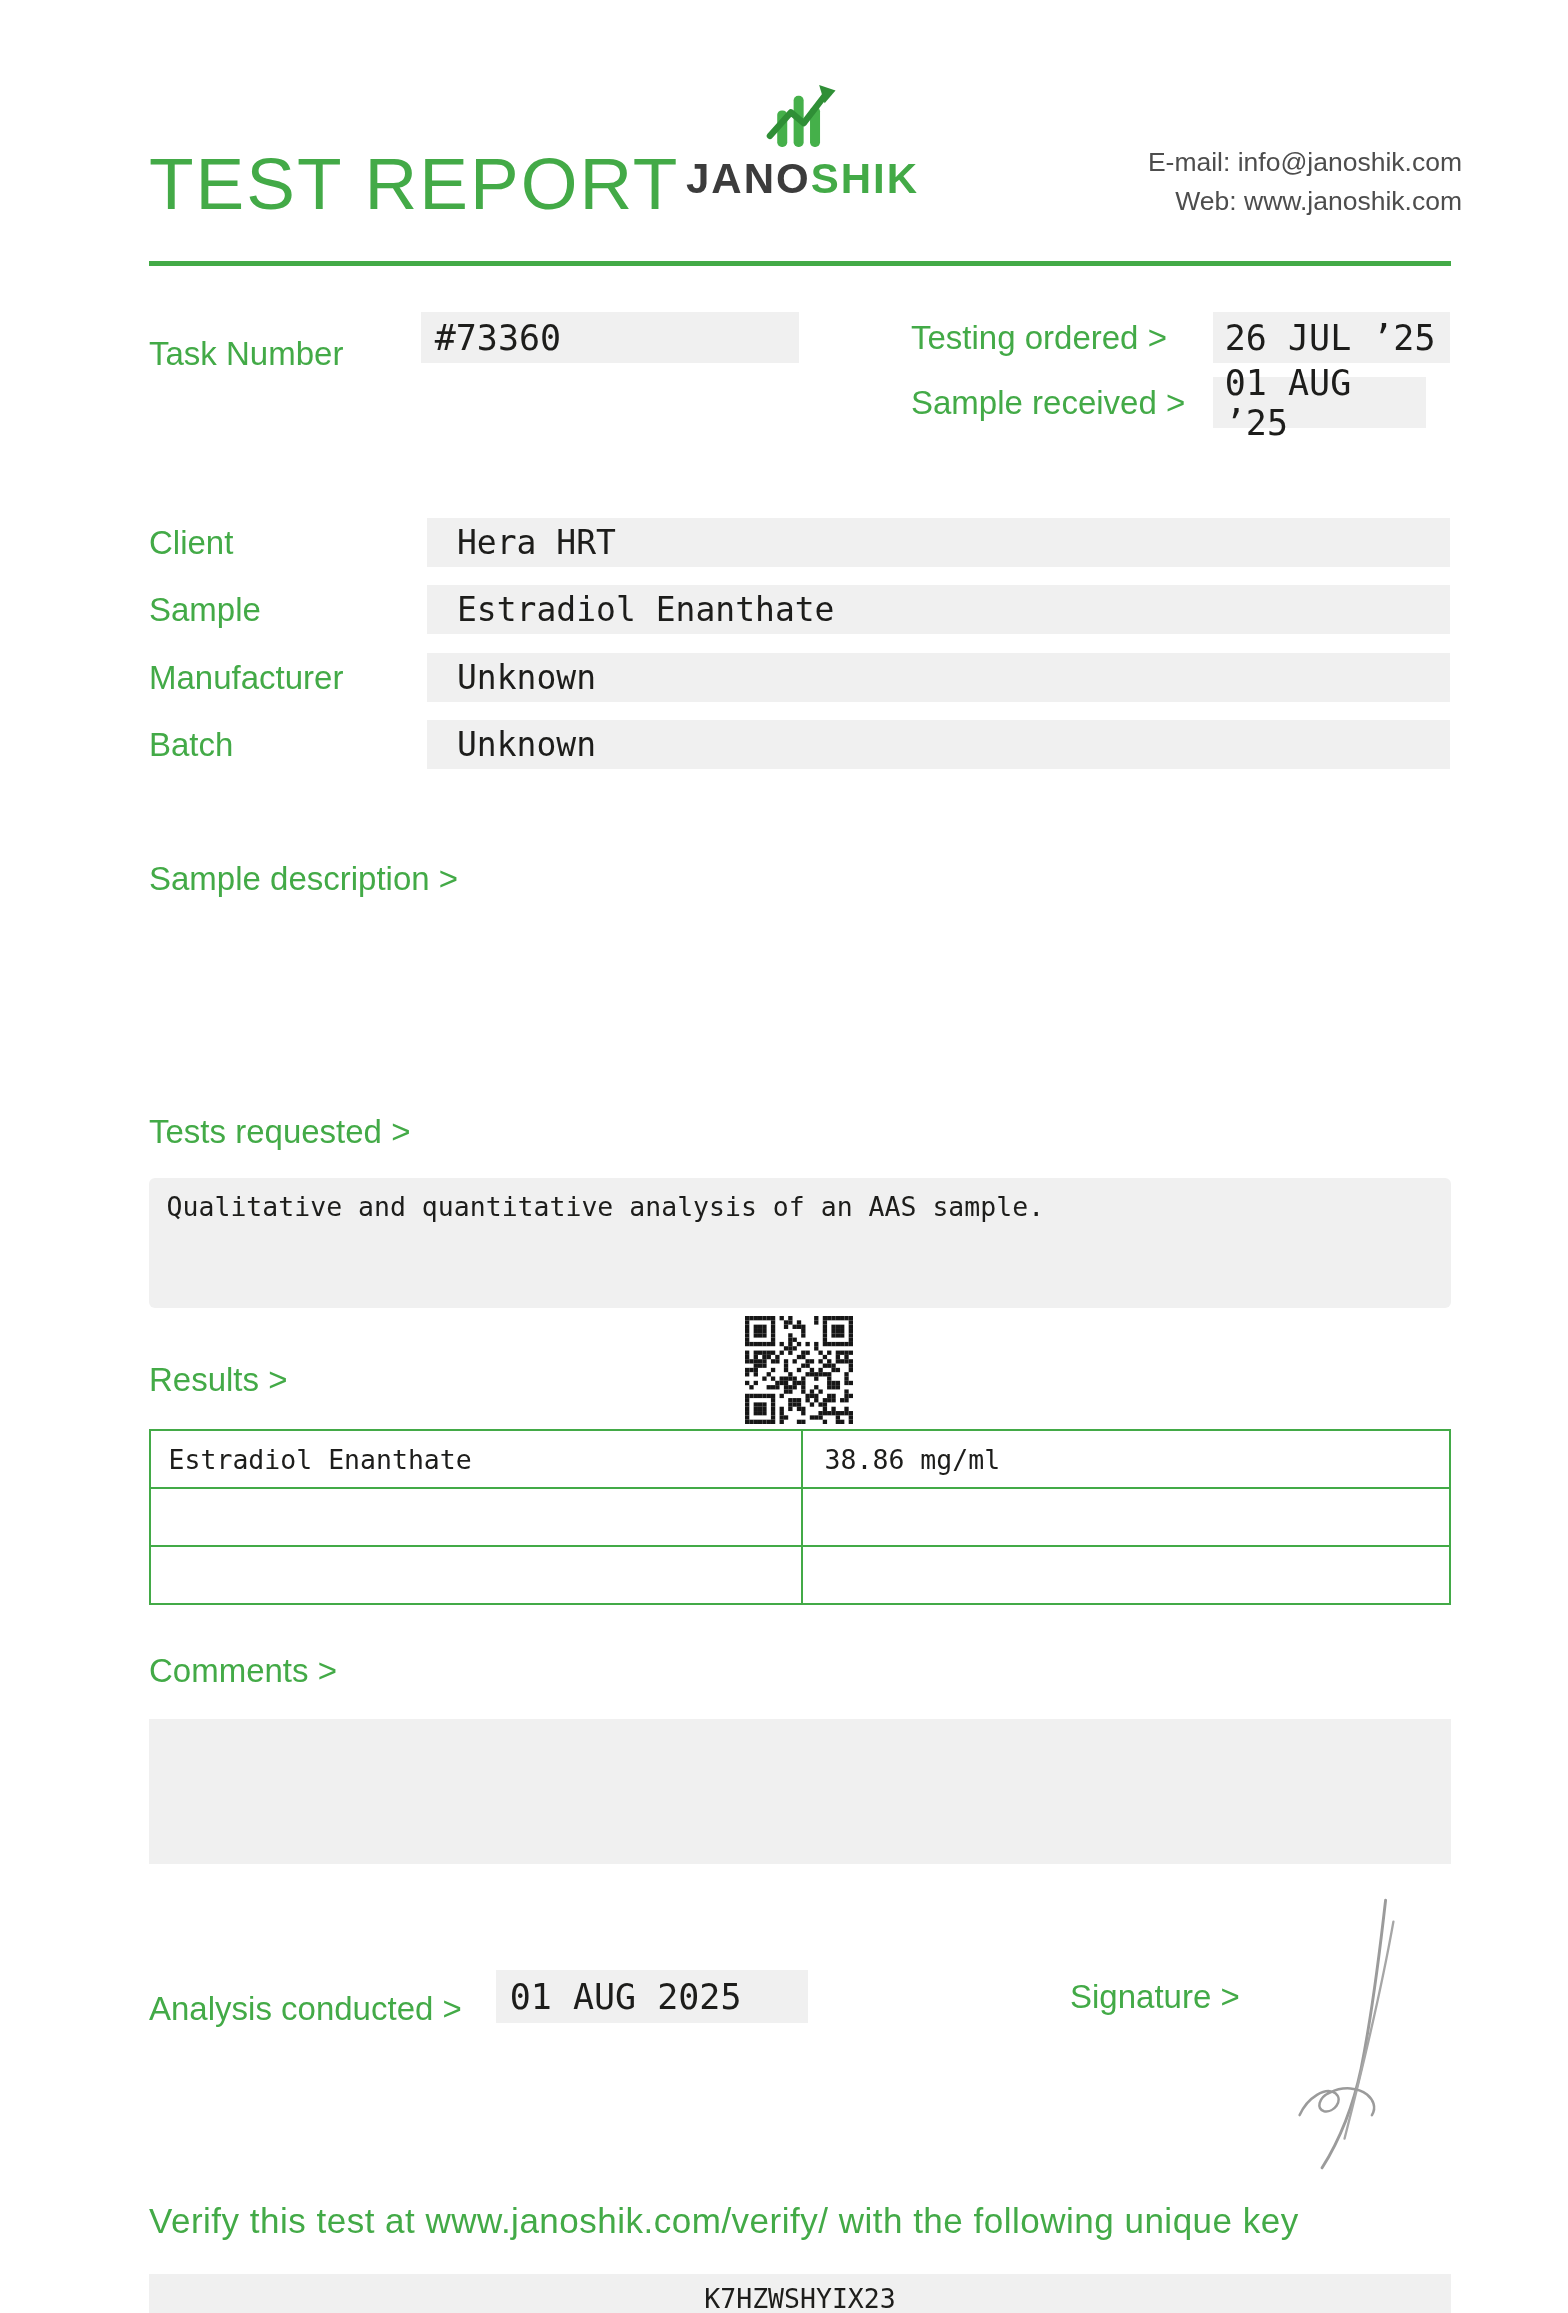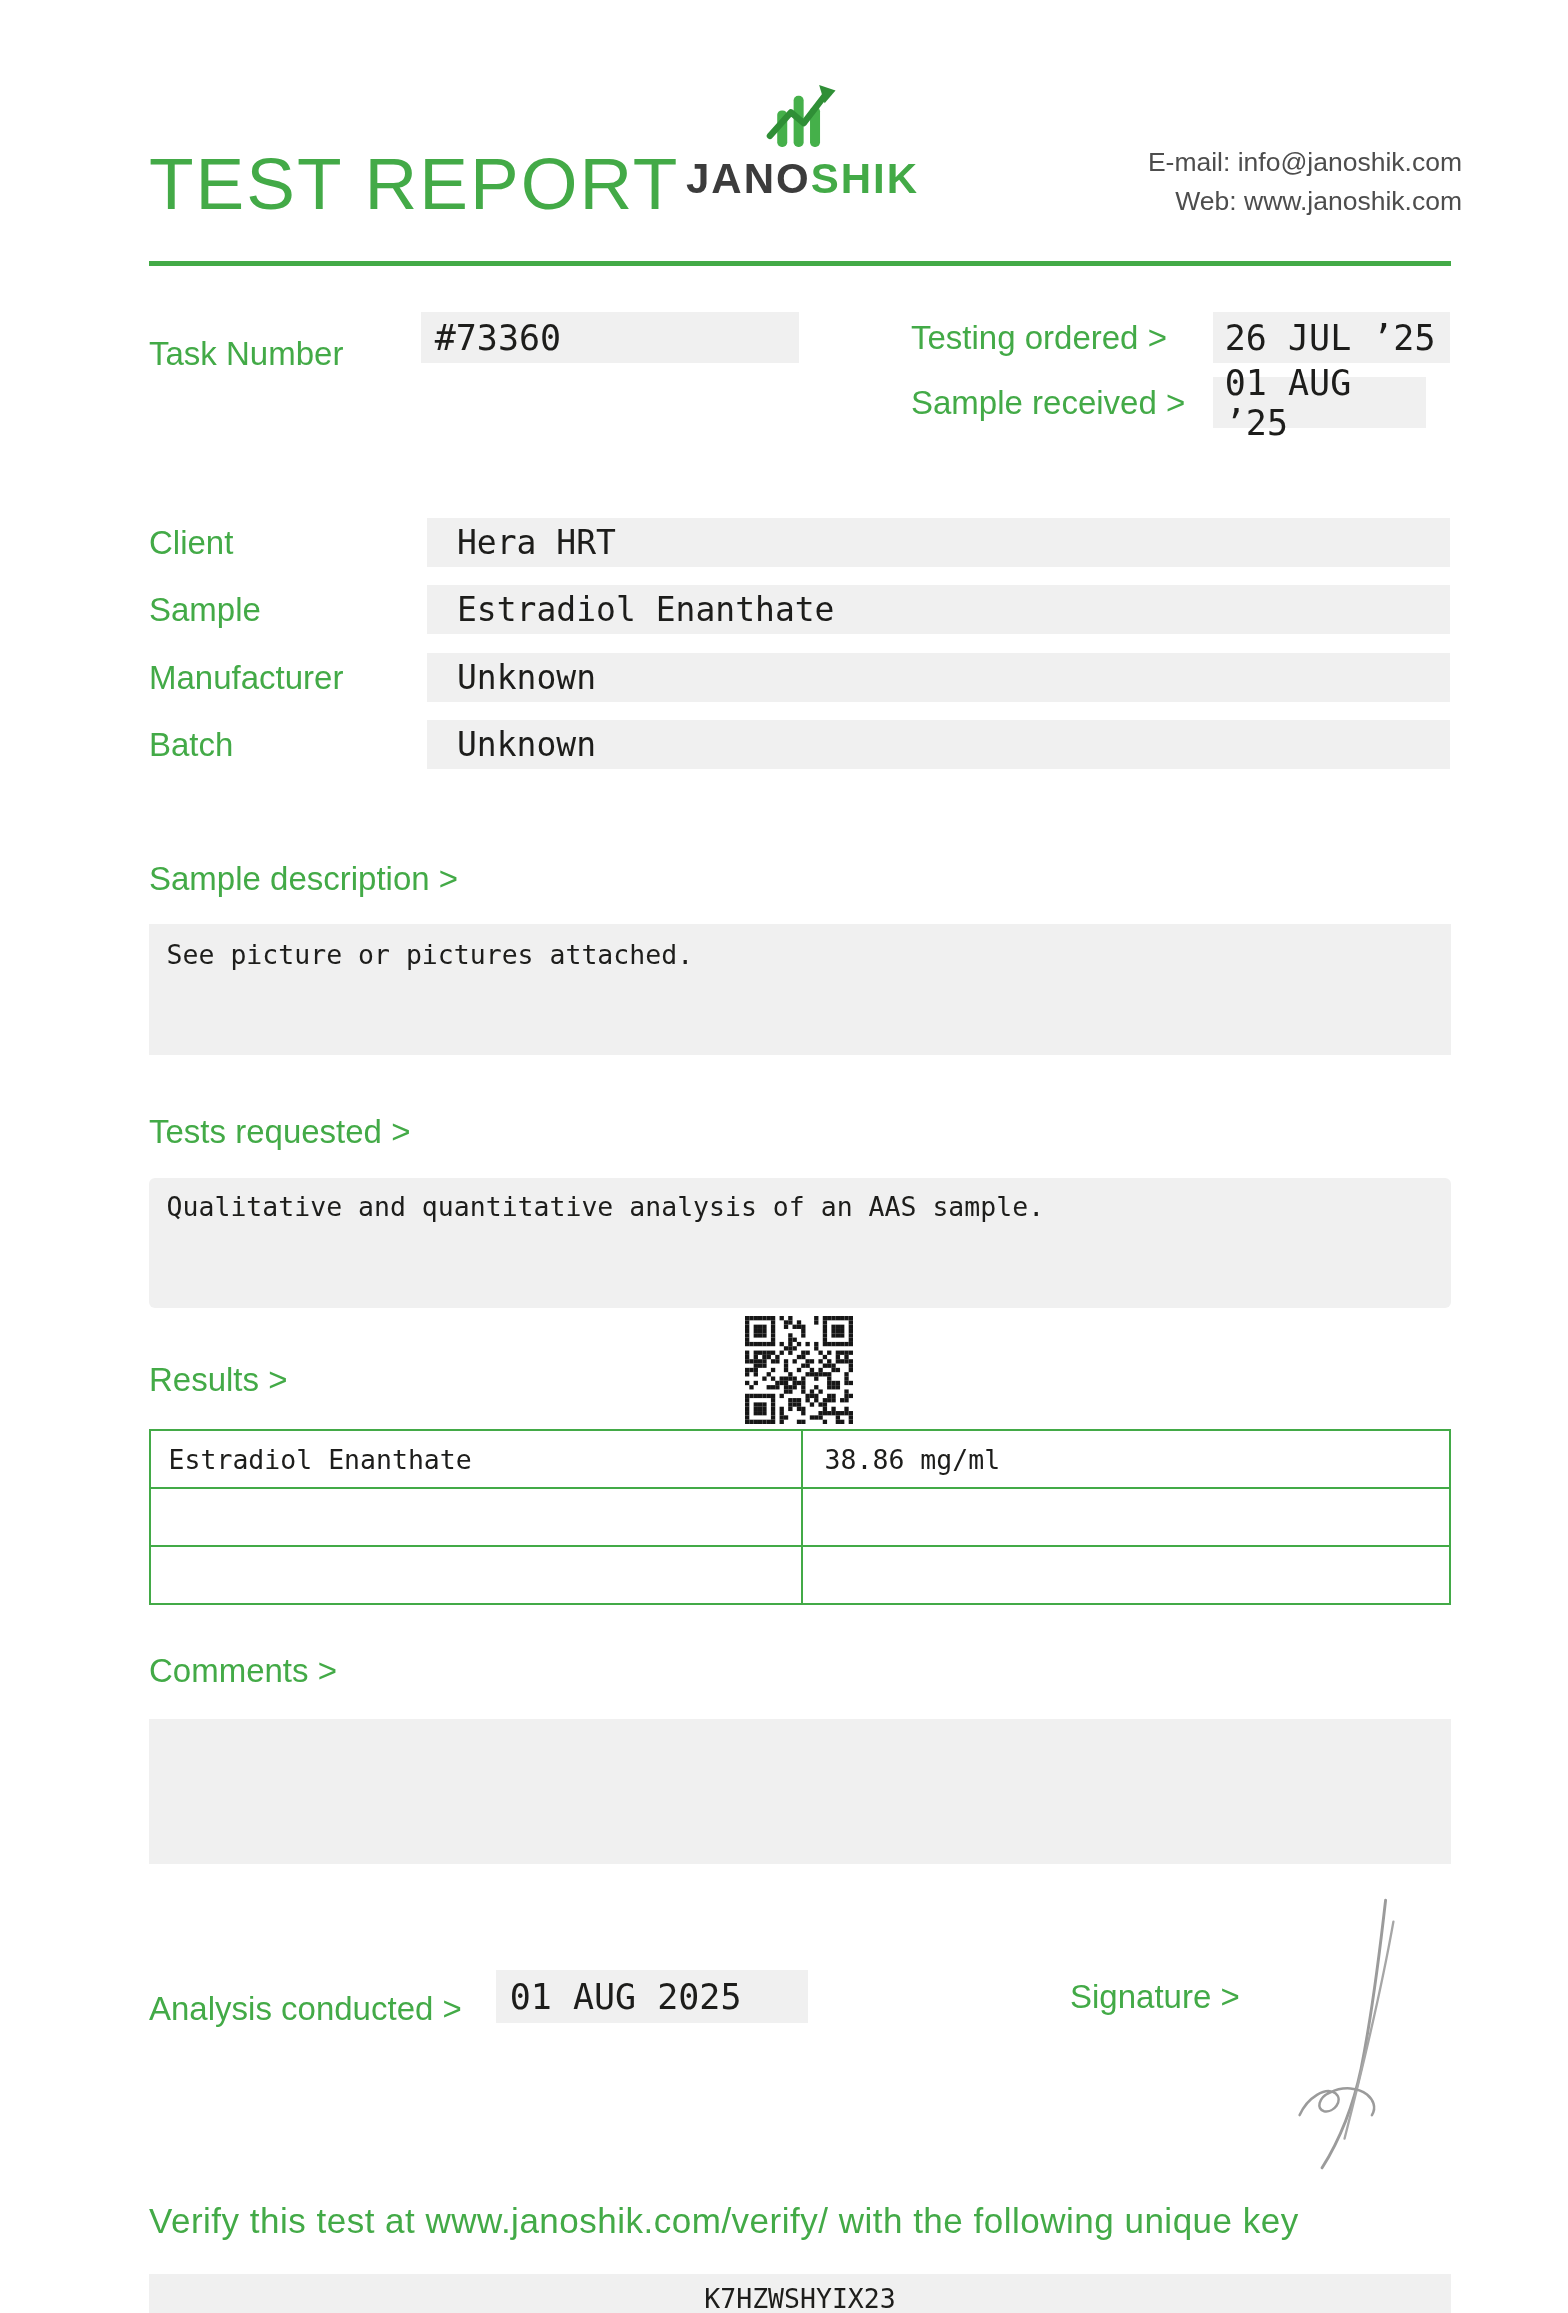--- a/index.html
+++ b/index.html
@@ -108,21 +108,20 @@
   <div class="abs glabel drow-label y1">Sample</div>
   <div class="abs vbox mono drow-box y1">Estradiol Enanthate</div>
 
   <div class="abs glabel drow-label y2">Manufacturer</div>
   <div class="abs vbox mono drow-box y2">Unknown</div>
 
   <div class="abs glabel drow-label y3">Batch</div>
   <div class="abs vbox mono drow-box y3">Unknown</div>
 
   <div class="abs glabel desc-label">Sample description &gt;</div>
-  <div class="abs mono desc-box">See picture or pictures attached.</div>
 
   <div class="abs glabel tests-label">Tests requested &gt;</div>
   <div class="abs mono tests-box">Qualitative and quantitative analysis of an AAS sample.</div>
 
   <div class="abs glabel results-label">Results &gt;</div>
   <div class="abs qr" id="qr"><svg width="108" height="108" viewBox="0 0 110 110" fill="#161616">
         <rect x="0.00" y="0.00" width="4.40" height="4.40"></rect>
         <rect x="4.40" y="0.00" width="4.40" height="4.40"></rect>
         <rect x="8.80" y="0.00" width="4.40" height="4.40"></rect>
         <rect x="13.20" y="0.00" width="4.40" height="4.40"></rect>

